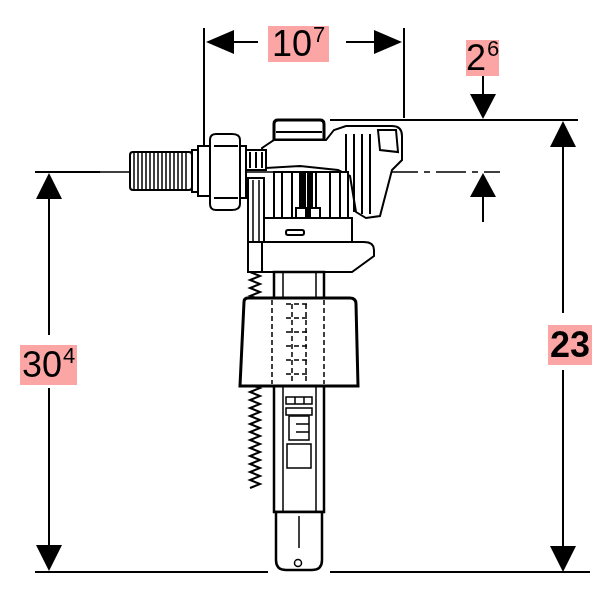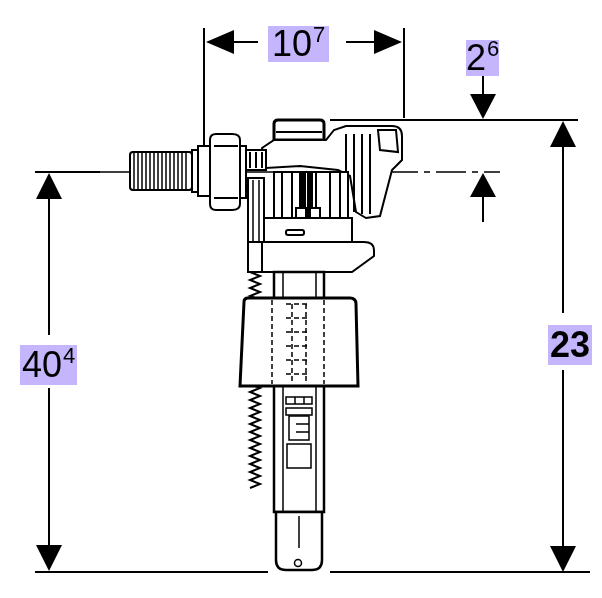--- a/index.html
+++ b/index.html
@@ -1,20 +1,20 @@
 <!DOCTYPE html>
 <html><head>
 <meta charset="utf-8">
 <style>
   html, body { margin: 0; padding: 0; background: #ffffff; }
   body { width: 602px; height: 598px; position: relative; overflow: hidden;
          font-family: "Liberation Sans", sans-serif; }
   #drawing { position: absolute; left: 0; top: 0; }
   .dim-label { position: absolute; color: #000; font-family: "Liberation Sans", sans-serif;
-               font-size: 36px; line-height: 1; background: #c4b5fd; white-space: nowrap; }
+               font-size: 36px; line-height: 1; background: #fca5a5; white-space: nowrap; }
   .dim-label sup { font-size: 22px; vertical-align: 0; position: relative; top: -14px; margin-left: 1px; }
 </style>
 </head>
 <body>
 
 <svg id="drawing" width="602" height="598" viewBox="0 0 602 598" xmlns="http://www.w3.org/2000/svg">
   <defs>
     <marker id="arr" viewBox="0 0 10 10" refX="10" refY="5" markerWidth="10" markerHeight="10" orient="auto-start-reverse" markerUnits="userSpaceOnUse">
       <path d="M0,0 L10,5 L0,10 z" fill="#000"></path>
     </marker>
@@ -159,18 +159,18 @@
 
 <div class="dim-label" style="left:268px; top:26px; padding:0 4px;">
   <span>10</span><sup>7</sup>
 </div>
 
 <div class="dim-label" style="left:466px; top:40px;">
   <span>2</span><sup>6</sup>
 </div>
 
 <div class="dim-label" style="left:20px; top:345px; padding:2px 2px;">
-  <span>40</span><sup>4</sup>
+  <span>30</span><sup>4</sup>
 </div>
 
 <div class="dim-label" style="left:548px; top:325px; padding:2px 2px;font-weight:bold;">
   <span>23</span>
 </div>
 
 </body></html>

